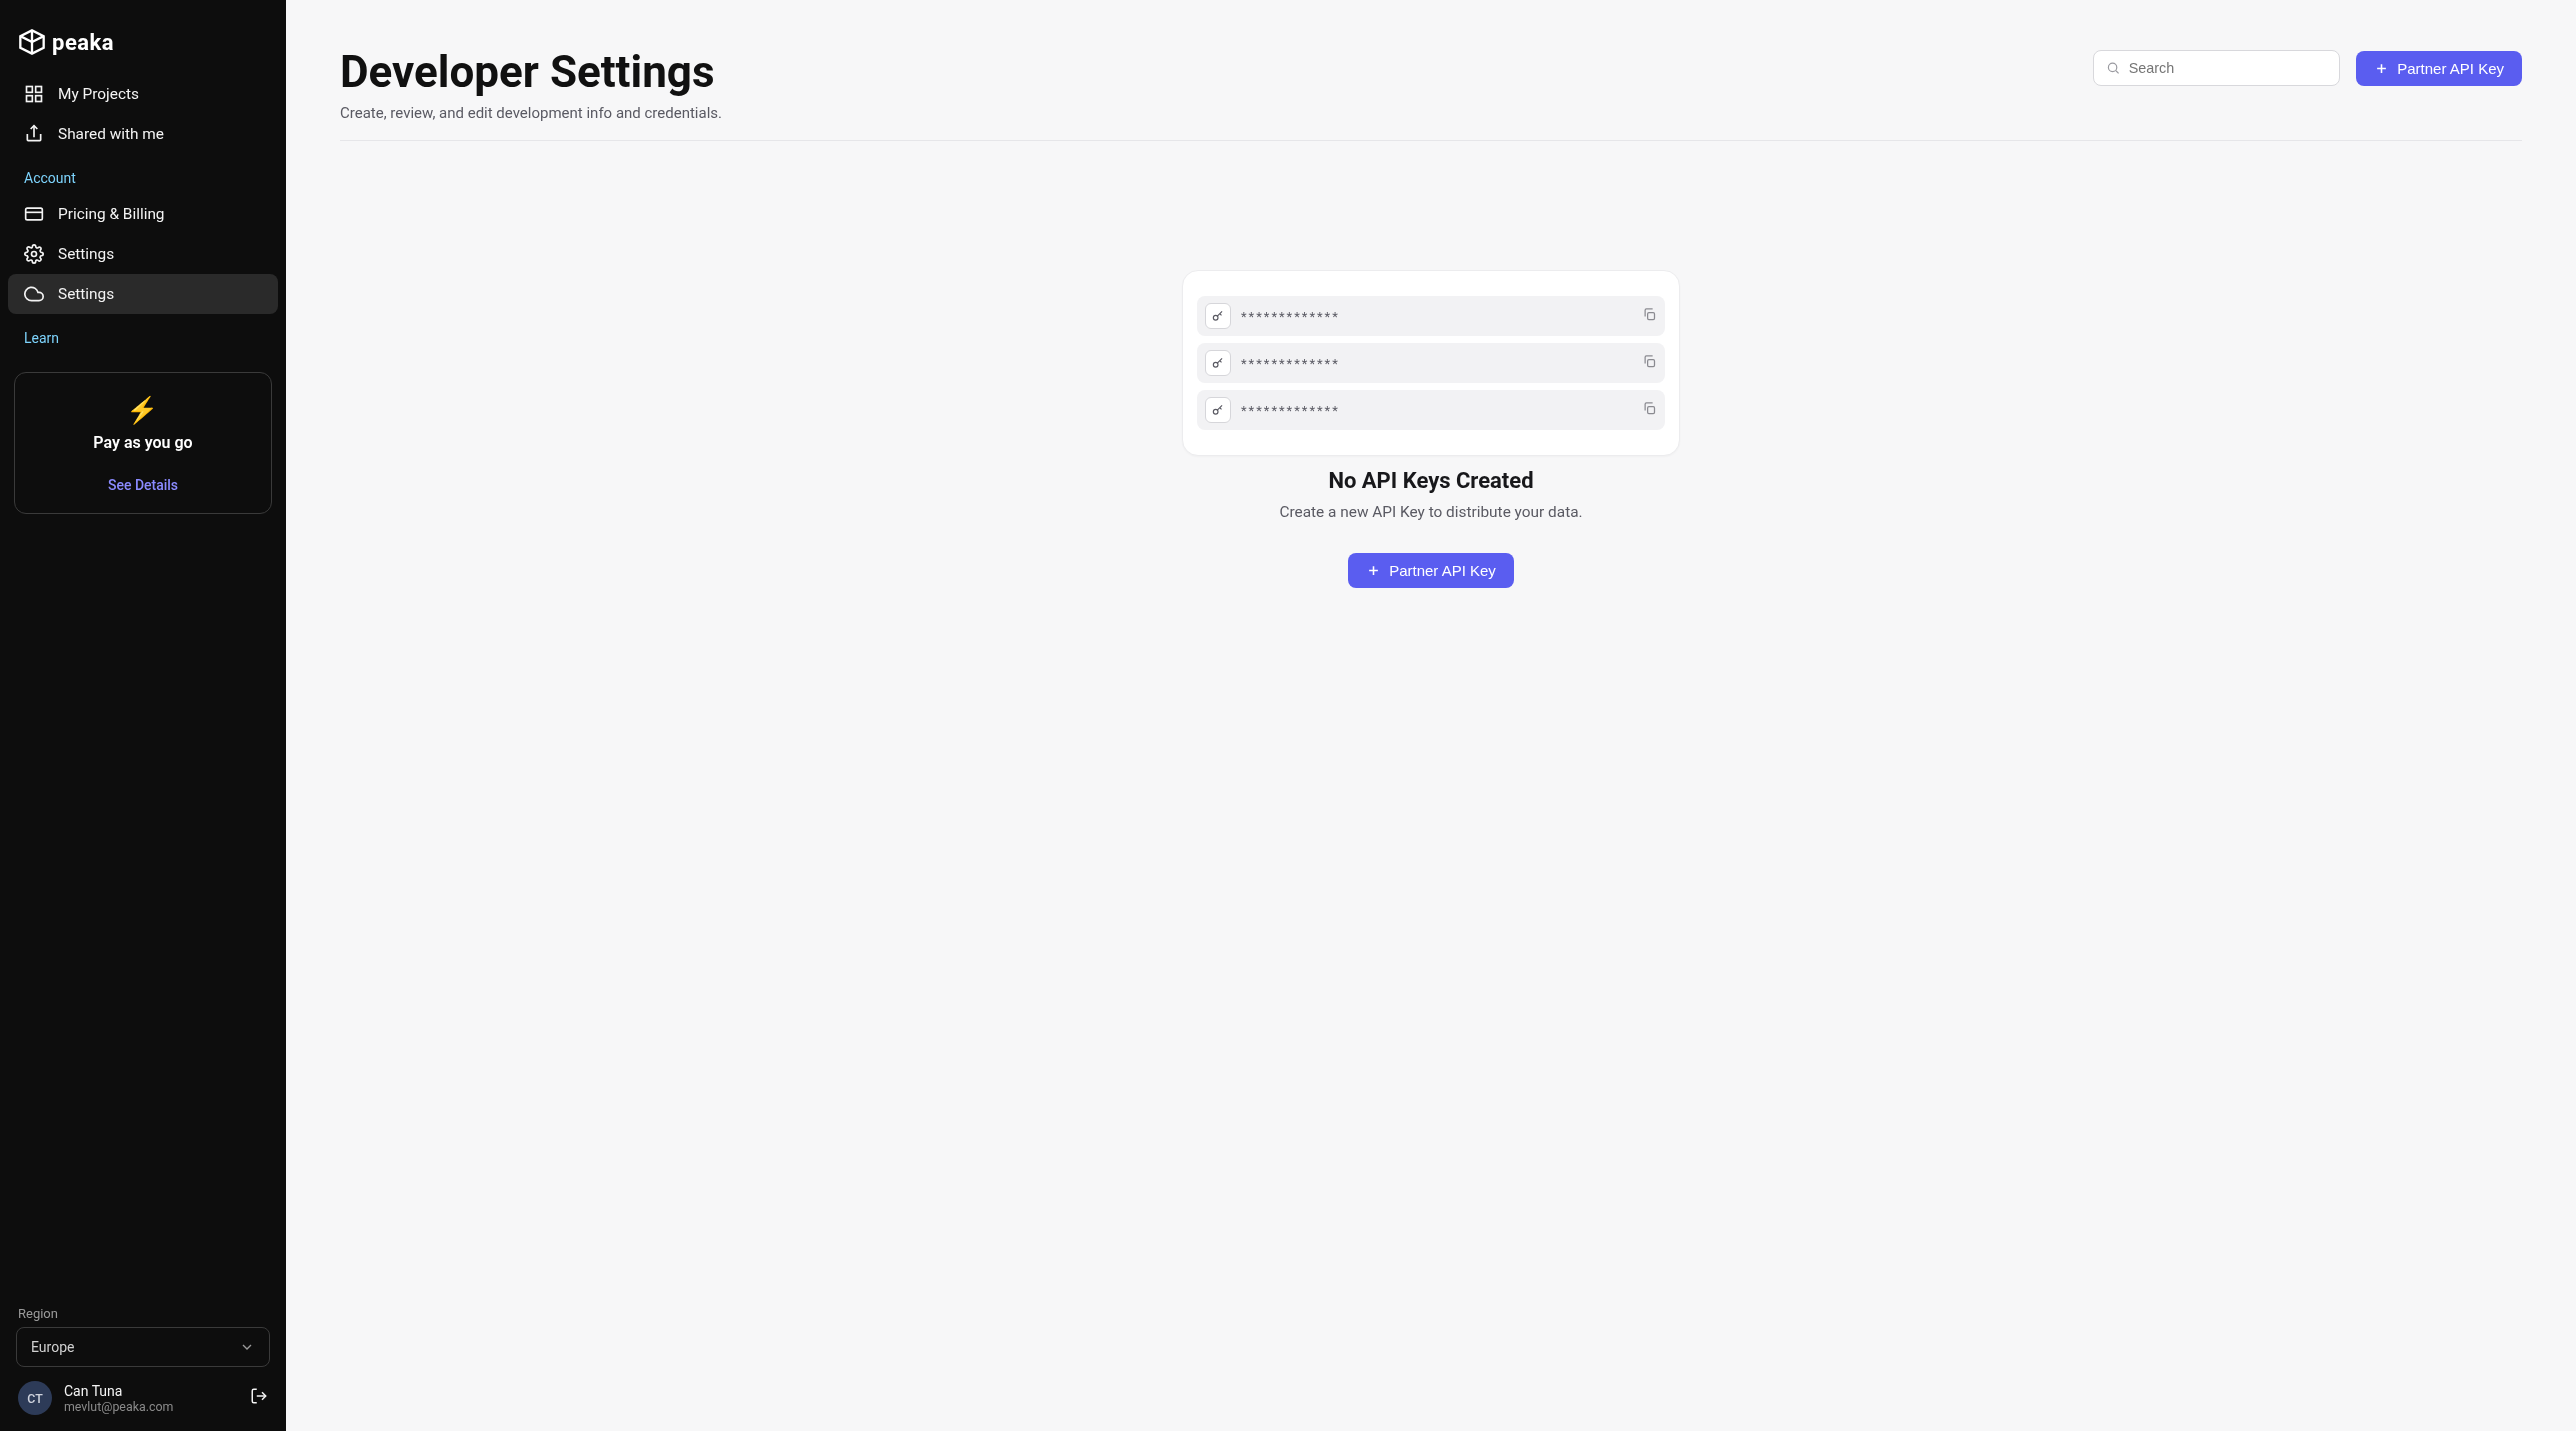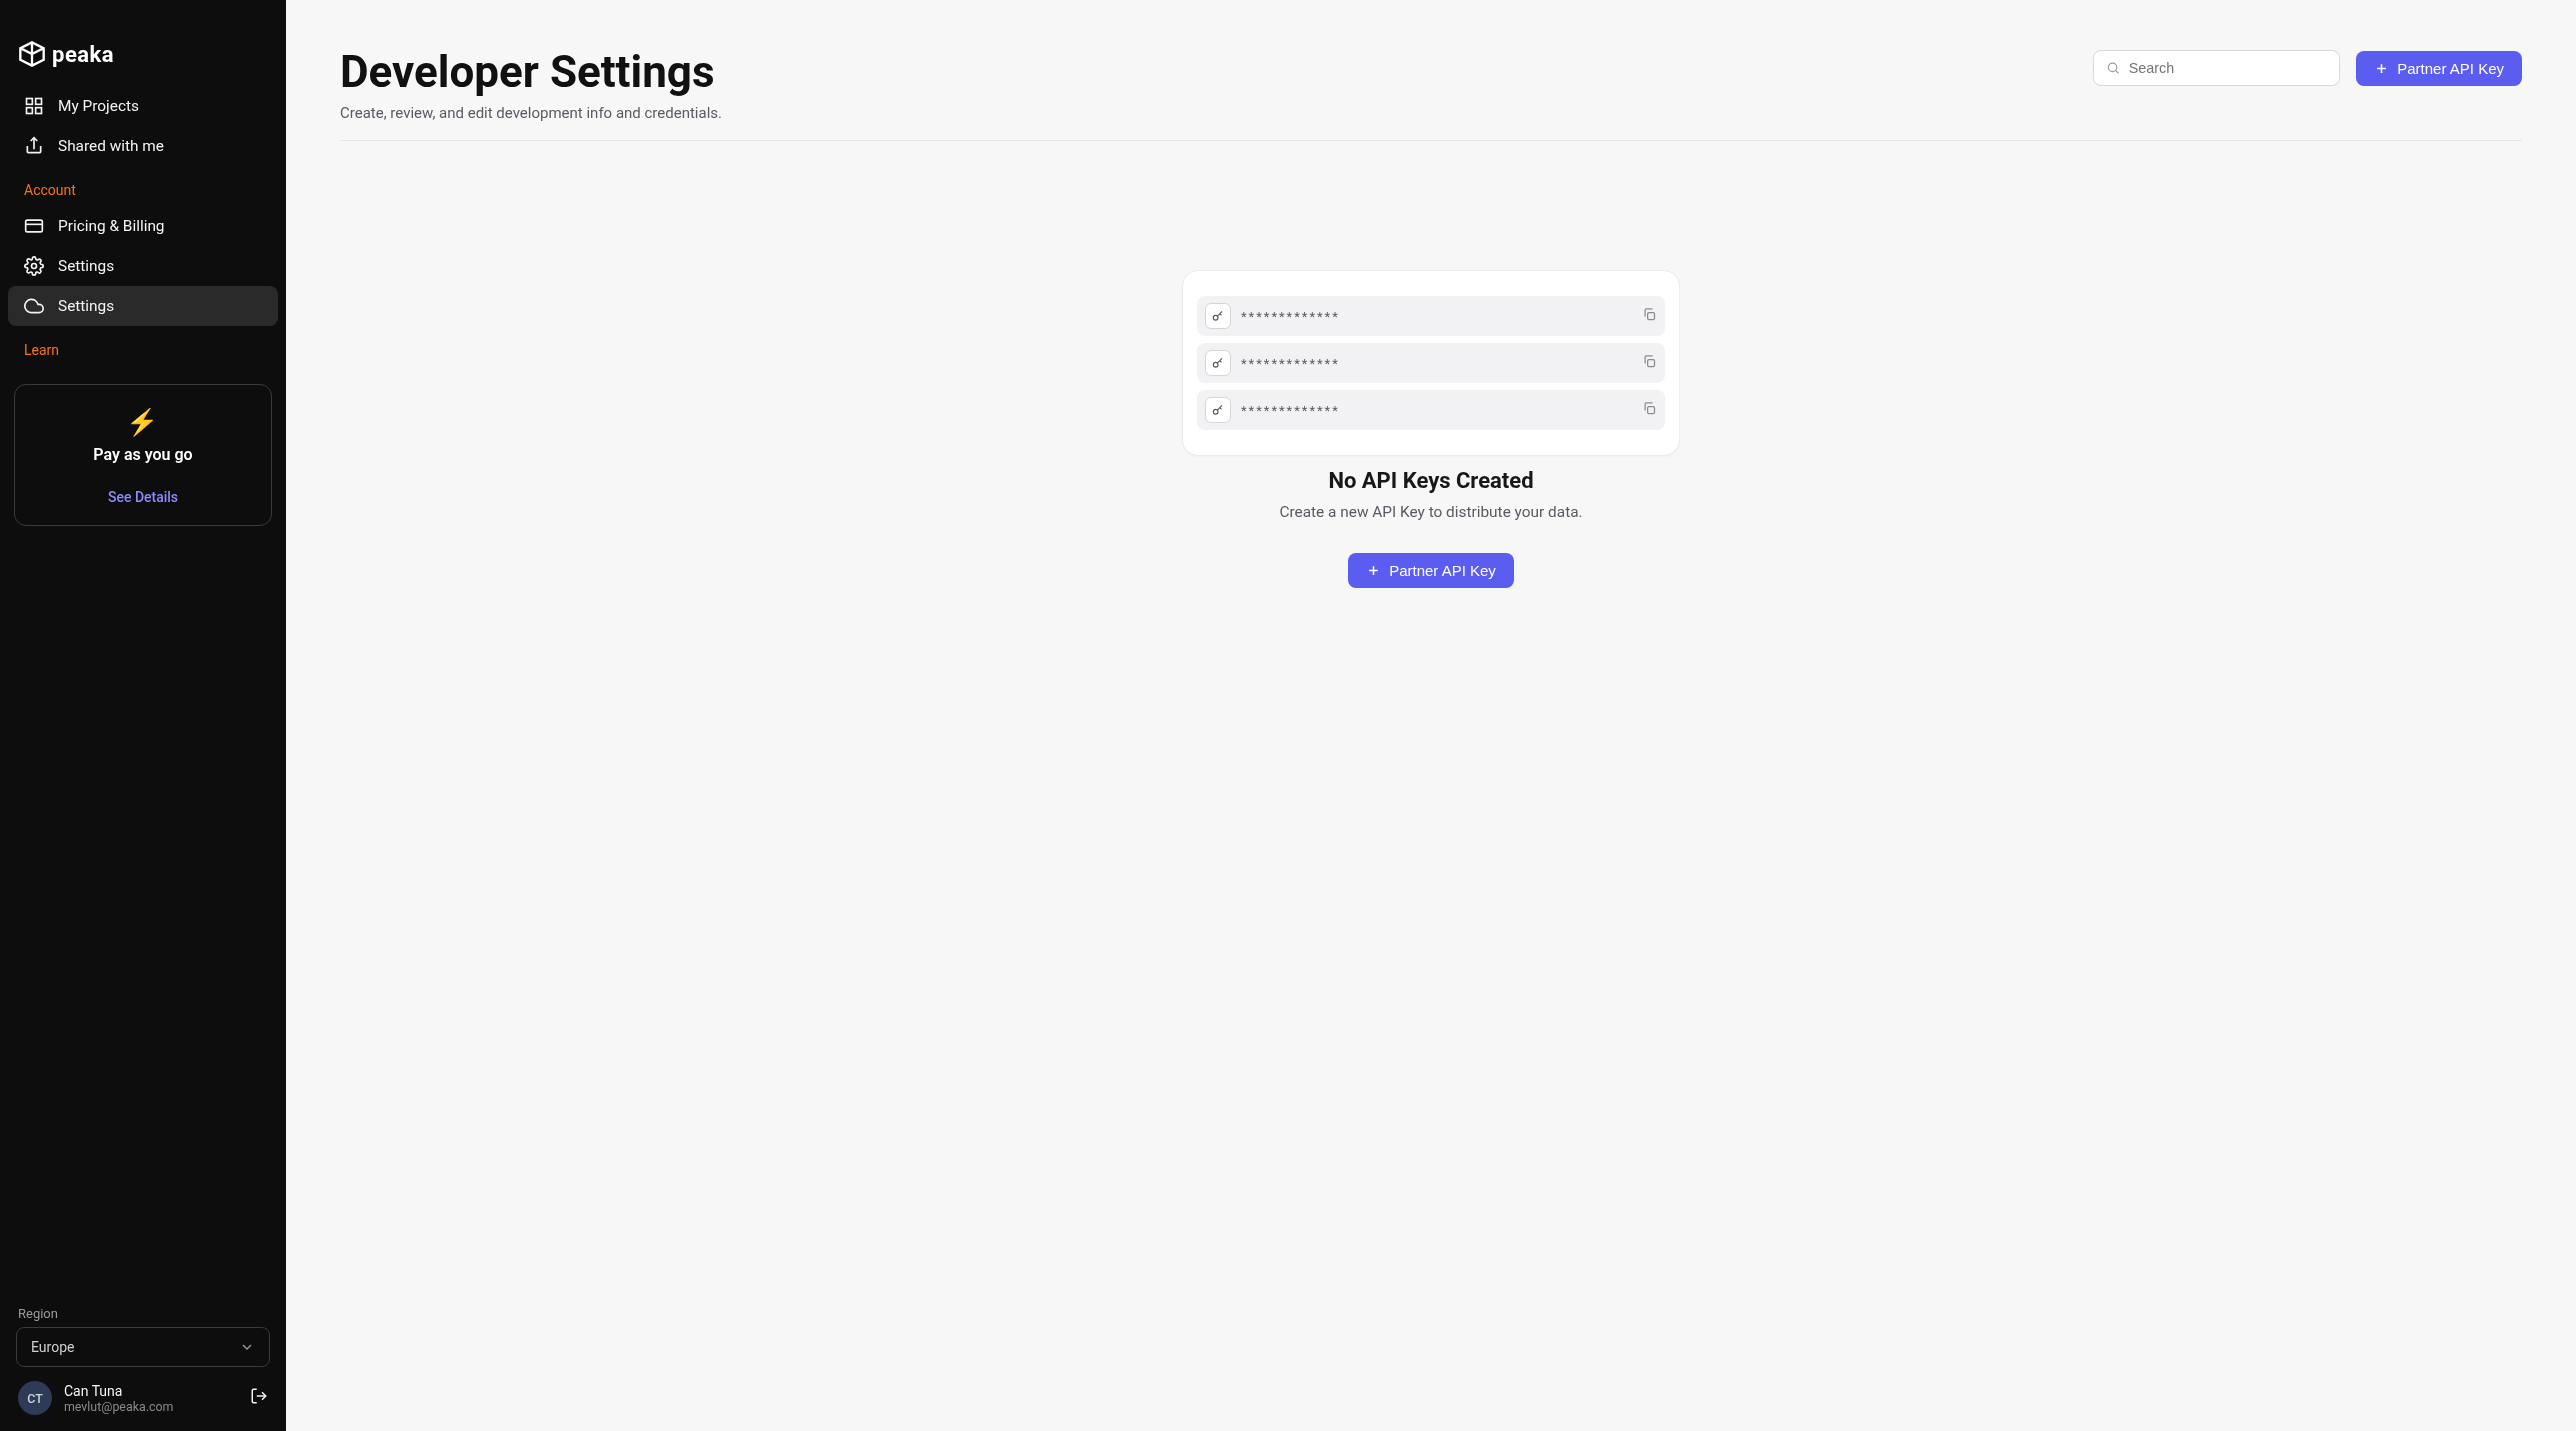--- a/index.html
+++ b/index.html
@@ -1,26 +1,26 @@
 <!DOCTYPE html>
 <html><head>
   <meta charset="utf-8">
   <style>
     * { margin: 0; padding: 0; box-sizing: border-box; }
     body { font-family: -apple-system, BlinkMacSystemFont, "Segoe UI", Roboto, Helvetica, Arial, sans-serif; background: #f7f7f8; height: 100vh; display: flex; }
 
     
-    .sidebar { width: 286px; background: #0d0d0d; color: #fff; display: flex; flex-direction: column; padding: 32px 8px 10px 8px; flex-shrink: 0; }
+    .sidebar { width: 286px; background: #0d0d0d; color: #fff; display: flex; flex-direction: column; padding: 20px 8px 10px 8px; flex-shrink: 0; }
     .logo { display: flex; align-items: center; gap: 6px; padding: 8px 10px 18px 10px; }
     .logo svg { width: 28px; height: 28px; }
     .logo-text { font-size: 22px; font-weight: 700; letter-spacing: 0.5px; }
     .nav-item { display: flex; align-items: center; gap: 14px; padding: 10px 16px; border-radius: 8px; cursor: pointer; font-size: 15.4px; color: #f3f3f3; }
     .nav-item svg { width: 20px; height: 20px; stroke: #f3f3f3; }
     .nav-item.active { background: #2a2a2a; }
-    .nav-section { font-size: 14px; color: #f97316; padding: 16px 16px 8px 16px; }
+    .nav-section { font-size: 14px; color: #7dd3fc; padding: 16px 16px 8px 16px; }
 
     .promo { border: 1px solid #3a3a3a; border-radius: 12px; padding: 22px 16px 20px 16px; margin: 18px 6px 0 6px; text-align: center; }
     .promo-emoji { font-size: 26px; display: block; margin-bottom: 8px; }
     .promo-title { font-size: 16px; font-weight: 600; margin-bottom: 25px; }
     .promo-link { color: #8b8bff; font-size: 14px; font-weight: 500; cursor: pointer; }
 
     .spacer { flex: 1; }
     .region-block { padding: 0 8px; }
     .region-label { font-size: 13px; color: #9a9a9a; padding: 0 0 6px 2px; }
     .region-select { display: flex; justify-content: space-between; align-items: center; border: 1px solid #3a3a3a; border-radius: 8px; padding: 11px 14px; color: #d0d0d0; cursor: pointer; font-size: 14px; }

